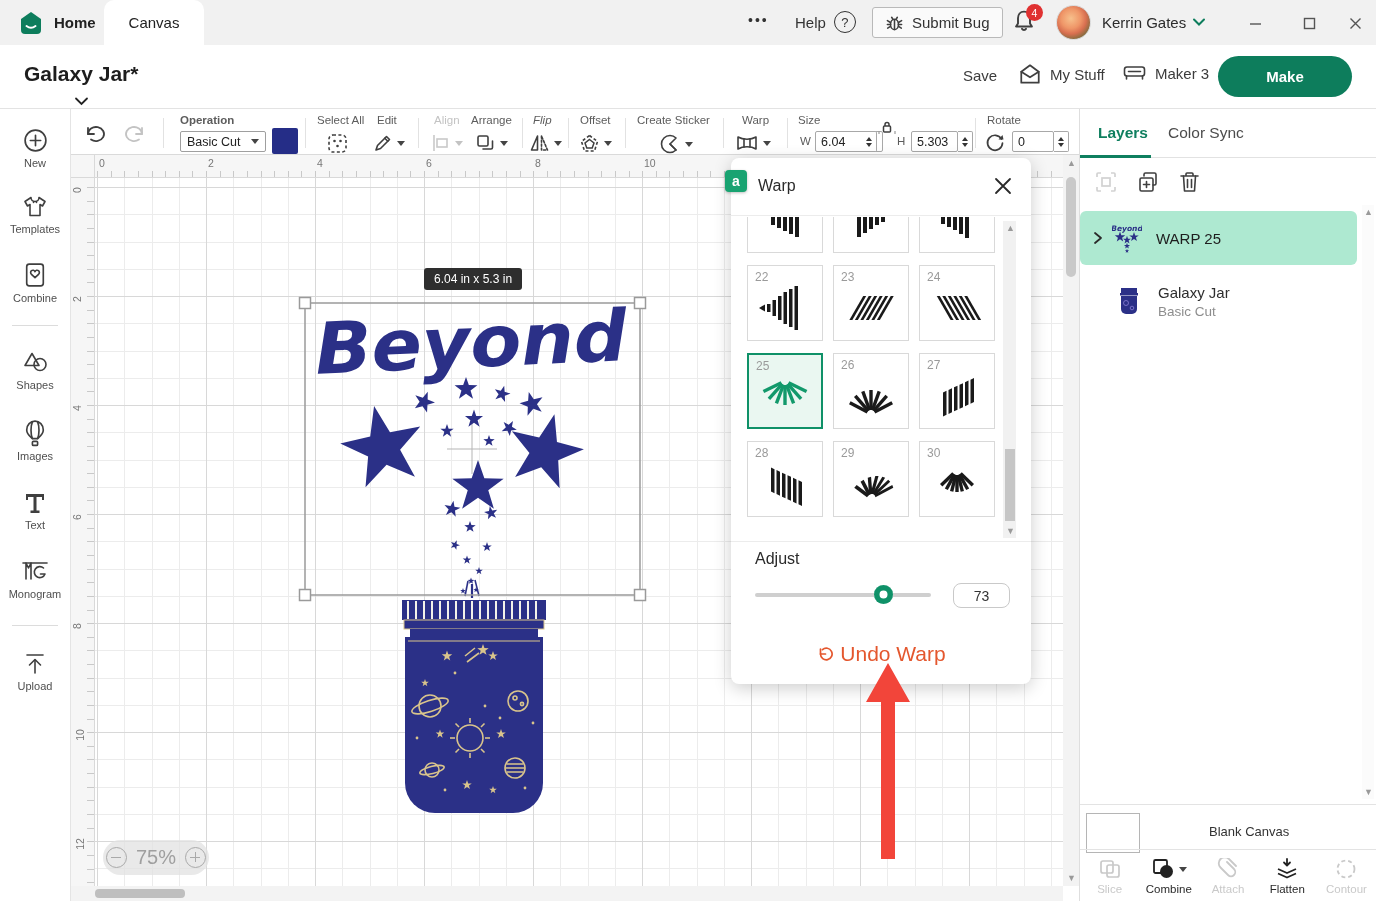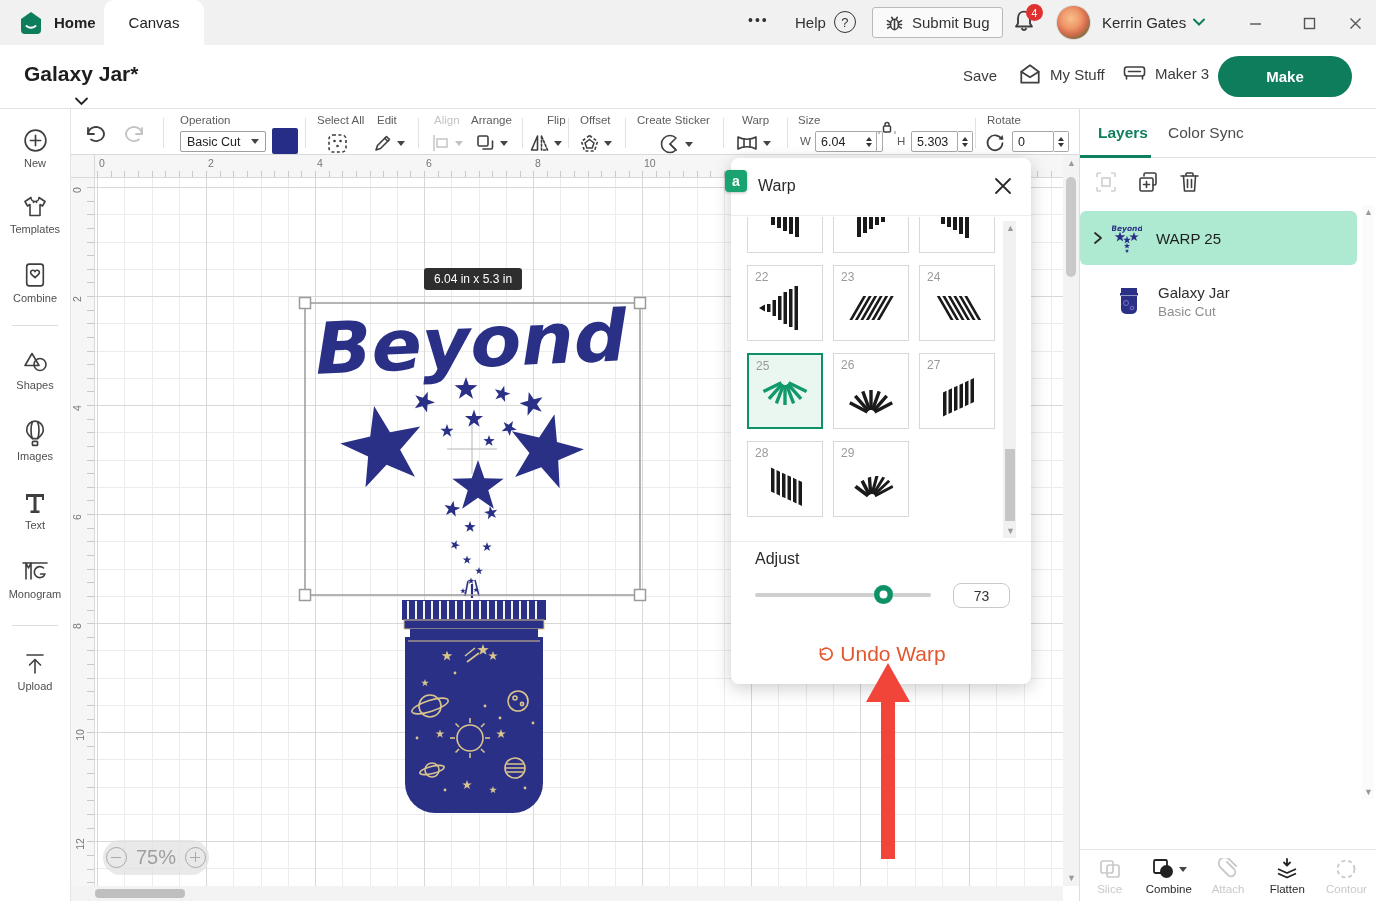--- a/index.html
+++ b/index.html
@@ -279,21 +279,21 @@
   <svg class="tb-ic" style="left:12px; top:15px;" width="24" height="19" viewBox="0 0 24 19">
     <path d="M5 4 v6 h6" fill="none" stroke="#3f3f3f" stroke-width="1.8" stroke-linecap="round" stroke-linejoin="round"></path>
     <path d="M5 10 a8 7 0 1 1 3 5.5" fill="none" stroke="#3f3f3f" stroke-width="1.8" stroke-linecap="round"></path>
   </svg>
   <svg class="tb-ic" style="left:52px; top:15px;" width="24" height="19" viewBox="0 0 24 19">
     <path d="M19 4 v6 h-6" fill="none" stroke="#c3c3c3" stroke-width="1.8" stroke-linecap="round" stroke-linejoin="round"></path>
     <path d="M19 10 a8 7 0 1 0 -3 5.5" fill="none" stroke="#c3c3c3" stroke-width="1.8" stroke-linecap="round"></path>
   </svg>
   <div class="tb-div" style="left:92px;"></div>
 
-  <span class="tb-label" style="left:109px;">Operation</span>
+  <span class="tb-label" style="left:109px;font-weight:bold;">Operation</span>
   <div class="op-select">
     <span>Basic Cut</span>
     <span class="caret"></span>
   </div>
   <div class="op-swatch"></div>
   <div class="tb-div" style="left:234px;"></div>
 
   <span class="tb-label" style="left:246px;">Select All</span>
   <svg class="tb-ic" style="left:256px;" width="21" height="21" viewBox="0 0 21 21">
     <rect x="2" y="2" width="17" height="17" rx="4" fill="none" stroke="#3f3f3f" stroke-width="1.6" stroke-dasharray="3 2.4"></rect>
@@ -321,21 +321,21 @@
 
   <span class="tb-label" style="left:400px;">Arrange</span>
   <div class="tb-ic" style="left:404px;">
     <svg width="21" height="21" viewBox="0 0 21 21" class="icon-stroke" style="display:inline-block; vertical-align:middle;">
       <rect x="3" y="3" width="10" height="10" rx="1.5"></rect>
         <path d="M8 16 h8 a1.5 1.5 0 0 0 1.5 -1.5 V8"></path>
     </svg><span class="caret"></span>
   </div>
   <div class="tb-div" style="left:451px;"></div>
 
-  <span class="tb-label" style="left:476px;">Flip</span>
+  <span class="tb-label" style="left:462px;font-style:italic;">Flip</span>
   <div class="tb-ic" style="left:458px;">
     <svg width="21" height="20" viewBox="0 0 21 20" class="icon-stroke" style="display:inline-block; vertical-align:middle;">
       <path d="M8.5 3 V17 L2.5 17 Z"></path>
         <path d="M12.5 3 V17 L18.5 17 Z" stroke-dasharray="2.2 1.8"></path>
     </svg><span class="caret"></span>
   </div>
   <div class="tb-div" style="left:497px;"></div>
 
   <span class="tb-label" style="left:509px;">Offset</span>
   <div class="tb-ic" style="left:508px;">
@@ -688,20 +688,34 @@
           <rect x="-1.6" y="-22" width="3.2" height="18" transform="rotate(-58)"></rect>
             <rect x="-1.6" y="-22" width="3.2" height="18" transform="rotate(-38)"></rect>
             <rect x="-1.6" y="-22" width="3.2" height="18" transform="rotate(-19)"></rect>
             <rect x="-1.6" y="-22" width="3.2" height="18"></rect>
             <rect x="-1.6" y="-22" width="3.2" height="18" transform="rotate(19)"></rect>
             <rect x="-1.6" y="-22" width="3.2" height="18" transform="rotate(38)"></rect>
             <rect x="-1.6" y="-22" width="3.2" height="18" transform="rotate(58)"></rect>
         </g>
       </svg>
     </div>
+    <div class="tile" style="left:188px; top:224px;">
+      <span class="tnum">30</span>
+      <svg width="56" height="44" viewBox="0 0 56 44" fill="#1a1a1a">
+        <g transform="translate(28,8)">
+          <rect x="-1.7" y="5" width="3.4" height="17" transform="rotate(-46)"></rect>
+            <rect x="-1.7" y="5" width="3.4" height="17" transform="rotate(-29)"></rect>
+            <rect x="-1.7" y="5" width="3.4" height="17" transform="rotate(-14)"></rect>
+            <rect x="-1.7" y="5" width="3.4" height="17"></rect>
+            <rect x="-1.7" y="5" width="3.4" height="17" transform="rotate(14)"></rect>
+            <rect x="-1.7" y="5" width="3.4" height="17" transform="rotate(29)"></rect>
+            <rect x="-1.7" y="5" width="3.4" height="17" transform="rotate(46)"></rect>
+        </g>
+      </svg>
+    </div>
 
     <div class="wp-sbar">
       <span class="scr-arrow" style="left:3px; top:2px;">▲</span>
       <div class="thumb"></div>
       <span class="scr-arrow" style="left:3px; bottom:2px;">▼</span>
     </div>
   </div>
 
   <div class="adjust-label">Adjust</div>
   <div class="slider-track"></div>
@@ -779,20 +793,24 @@
       <div style="font-size:15px; color:#2e2e2e;">Galaxy Jar</div>
       <div style="font-size:13.5px; color:#8d8d8d; margin-top:3px;">Basic Cut</div>
     </div>
   </div>
 
   <div class="rp-sbar">
     <span class="scr-arrow" style="left:2px; top:2px;">▲</span>
     <span class="scr-arrow" style="left:2px; bottom:2px;">▼</span>
   </div>
 
+  <div class="blank-row">
+    <div class="blank-swatch"></div>
+    <span class="blank-label">Blank Canvas</span>
+  </div>
 
   <div class="action-bar">
     <div class="act dis">
       <svg width="24" height="22" viewBox="0 0 24 22">
         <rect x="3" y="3" width="12" height="12" rx="2" fill="none" stroke="#c9c9c9" stroke-width="1.7"></rect>
         <rect x="9" y="7" width="12" height="12" rx="2" fill="none" stroke="#c9c9c9" stroke-width="1.7"></rect>
       </svg>
       <span class="lbl">Slice</span>
     </div>
     <div class="act">

